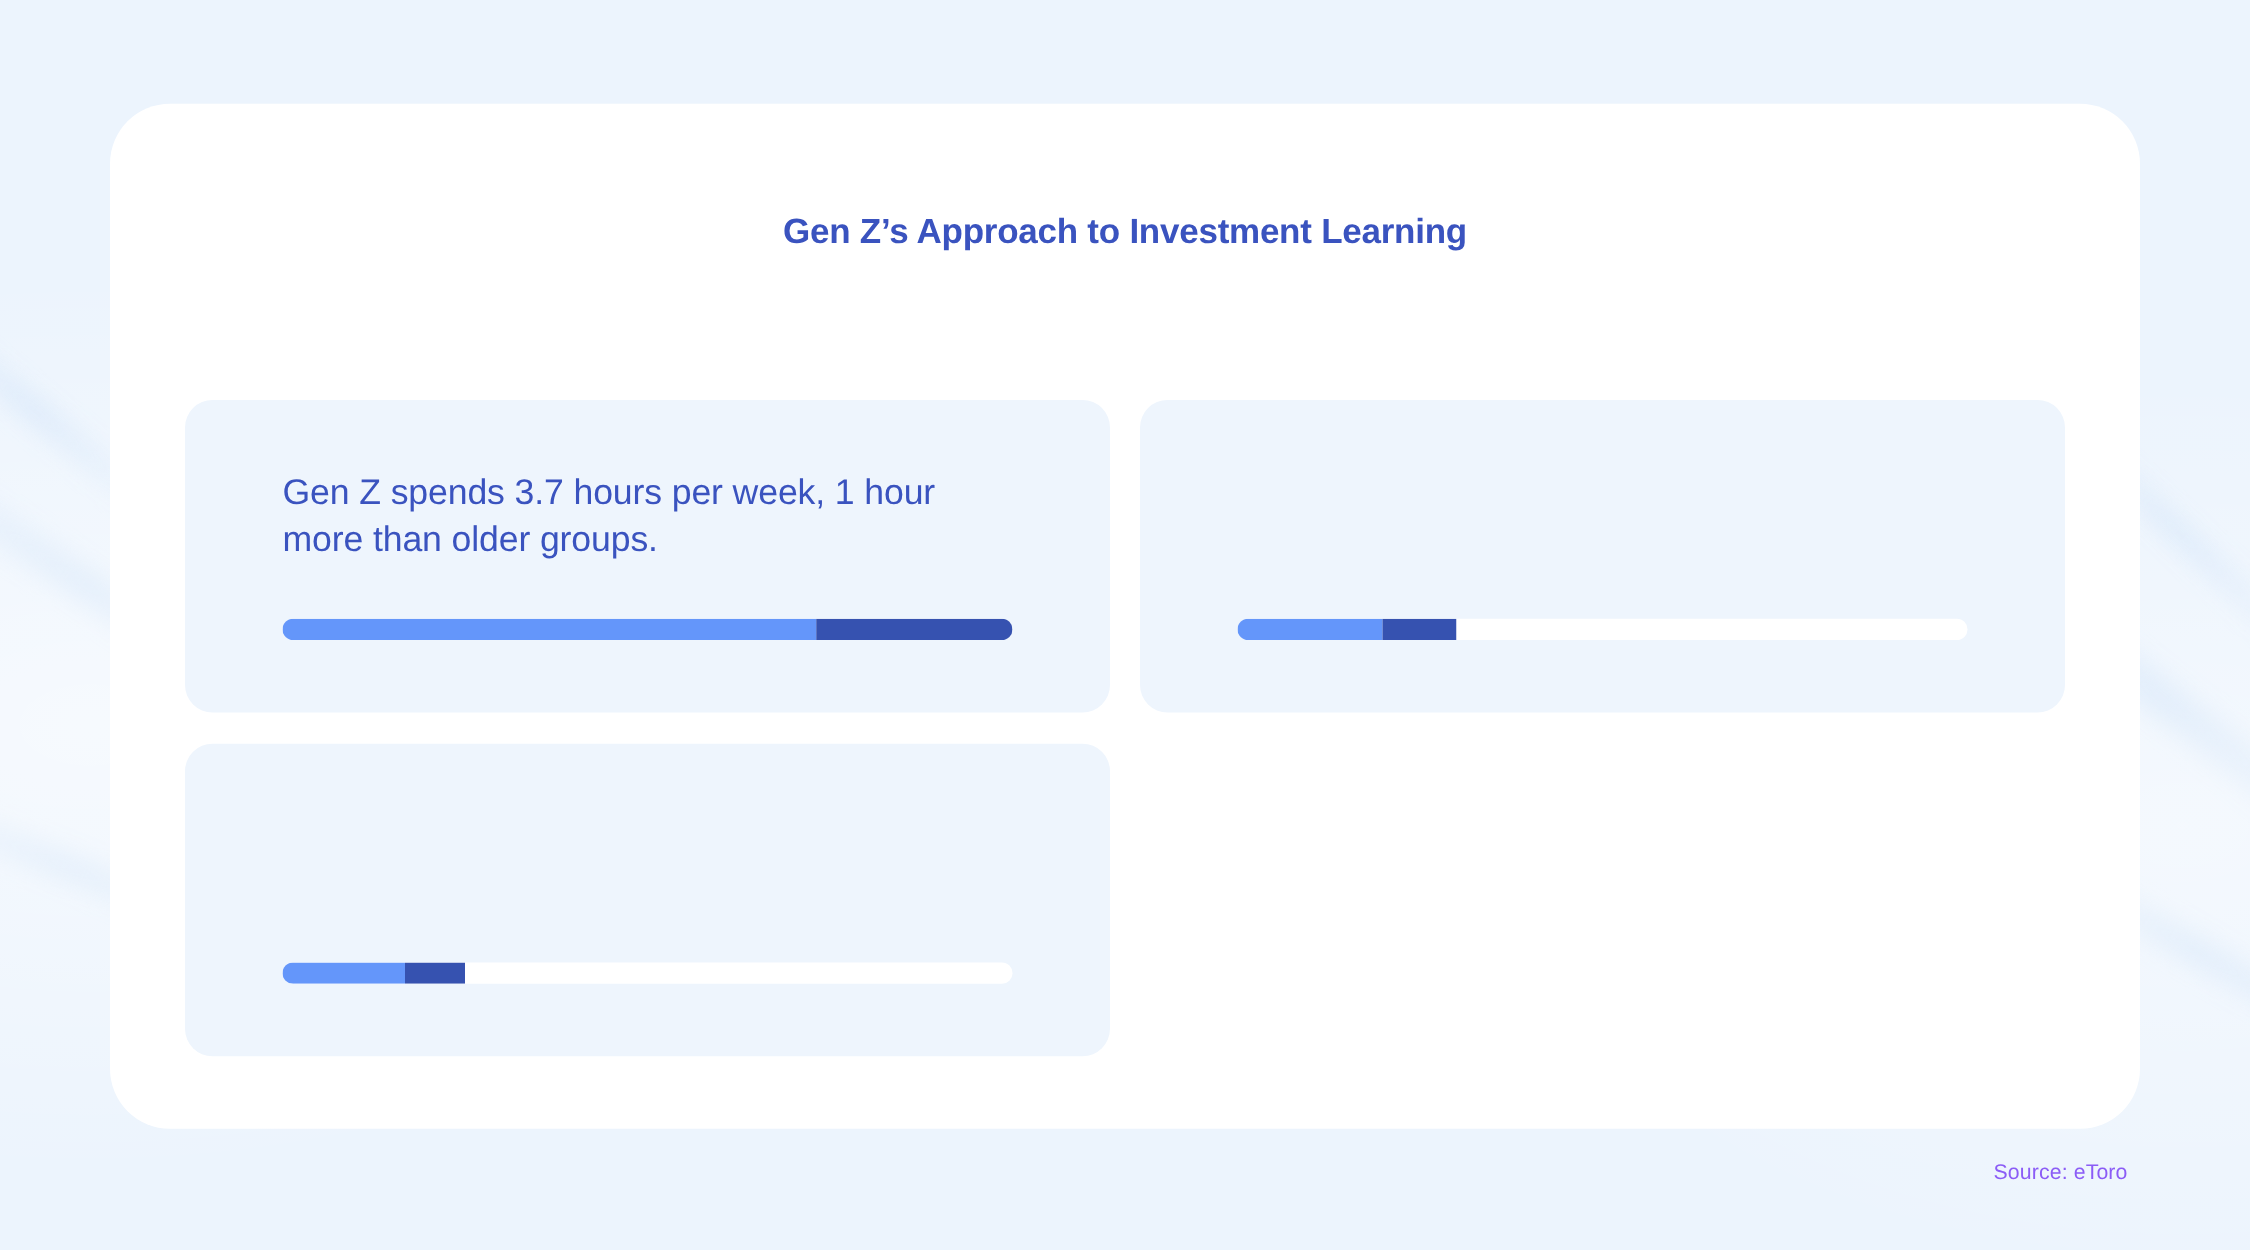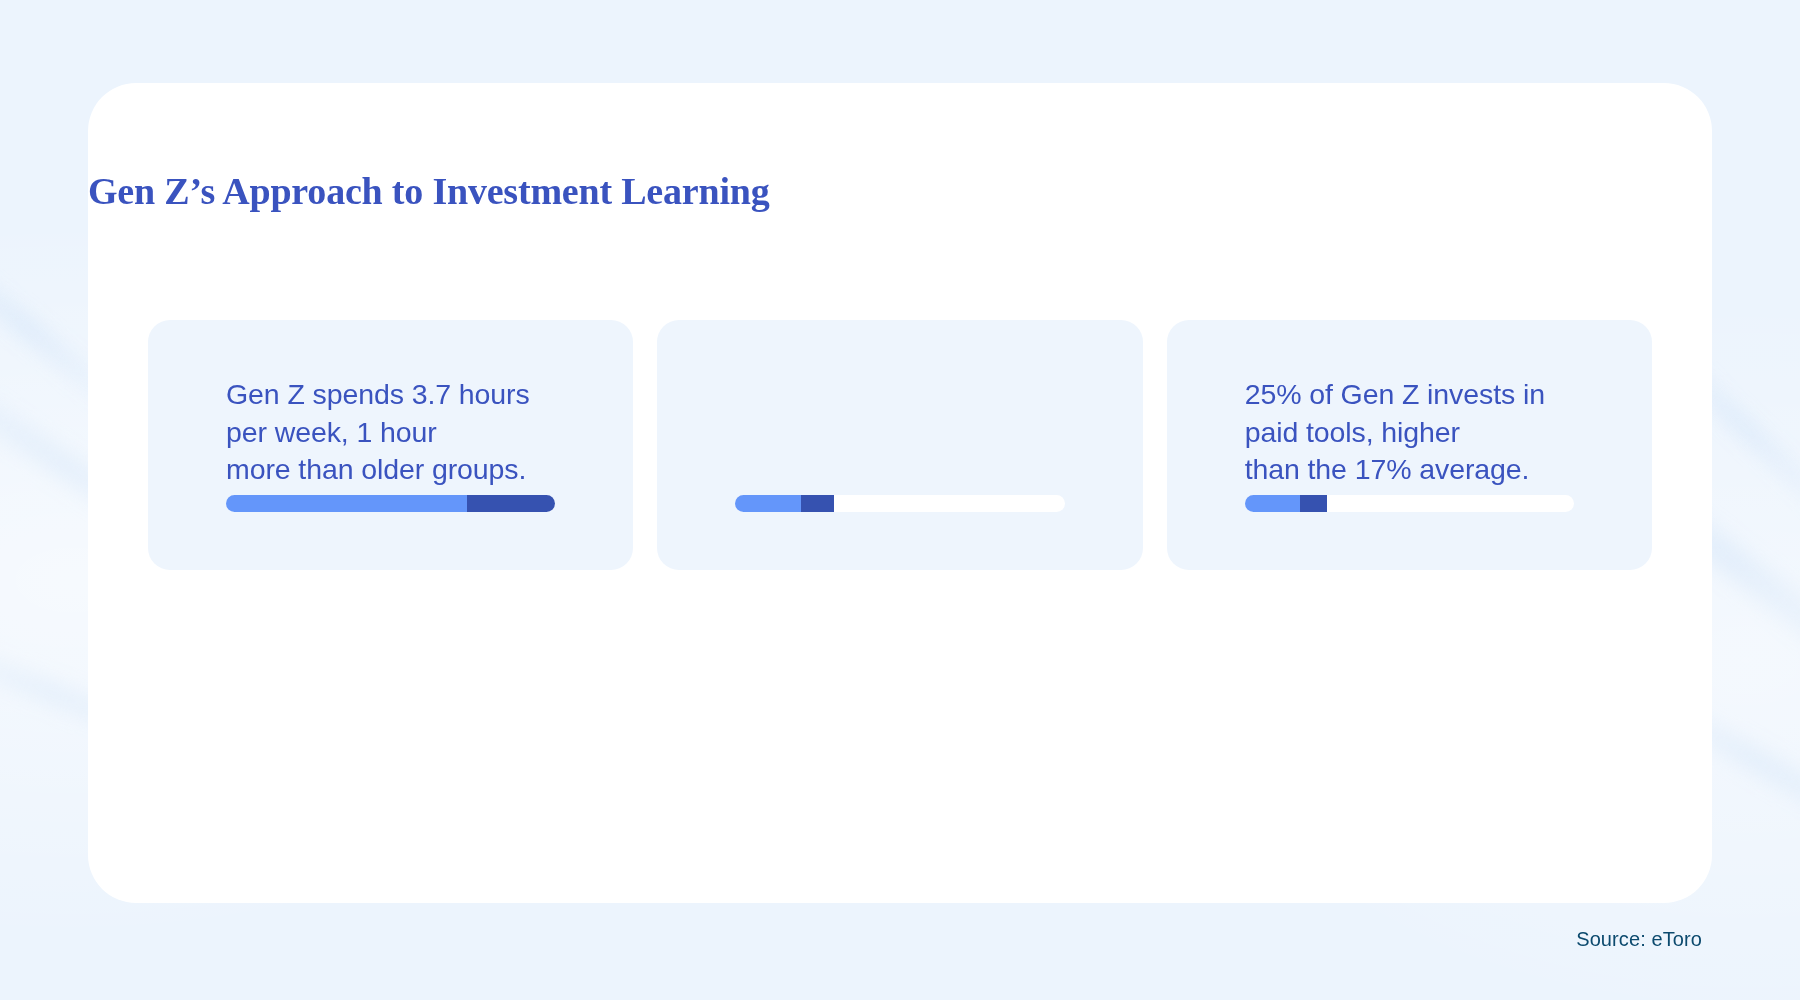--- a/index.html
+++ b/index.html
@@ -75,36 +75,35 @@
     height: 820px;
     background: #ffffff;
     border-radius: 48px;
   }
 
   .panel-title {
     position: absolute;
     left: 0;
     right: 0;
     top: 86px;
-    text-align: left;
-    font-size: 38px;
+    text-align: center;
+    font-size: 28px;
     font-weight: bold;
     letter-spacing: -0.2px;
     color: #3a53bf;
-    font-family: Liberation Serif, serif;
   }
 
   
   .stat-grid {
     position: absolute;
     left: 60px;
     top: 237px;
     width: 1504px;
     display: grid;
-    grid-template-columns: 1fr 1fr 1fr;
+    grid-template-columns: 1fr 1fr;
     grid-template-rows: 250px 250px;
     column-gap: 24px;
     row-gap: 25px;
   }
 
   .stat-card {
     background: #eef5fd;
     border-radius: 22px;
     padding: 56px 78px 0 78px;
     box-sizing: border-box;
@@ -137,22 +136,22 @@
   .bar-seg-dark {
     height: 100%;
     background: #3652b0;
   }
 
   
   .source-note {
     position: absolute;
     right: 98px;
     top: 928px;
-    font-size: 20px;
-    color: #0c4a6e;
+    font-size: 17px;
+    color: #8b5cf6;
     letter-spacing: 0.1px;
   }
 </style>
 </head>
 <body>
 
 <div class="bg-root">
   <div class="bg-streak streak-a"></div>
   <div class="bg-streak streak-b"></div>
   <div class="bg-streak streak-c"></div>
@@ -179,22 +178,20 @@
 
     <div class="stat-card">
       <div class="bar-track">
         <div class="bar-seg-light" id="seg-light-1" style="width: 19.9%;"></div>
         <div class="bar-seg-dark" id="seg-dark-1" style="width: 10.1%;"></div>
       </div>
     </div>
 
 
     <div class="stat-card">
-      <div class="stat-text">25% of Gen Z invests in paid tools, higher
-than the 17% average.</div>
       <div class="bar-track">
         <div class="bar-seg-light" id="seg-light-3" style="width: 16.8%;"></div>
         <div class="bar-seg-dark" id="seg-dark-3" style="width: 8.2%;"></div>
       </div>
     </div>
 
   </div>
 </div>
 
 <div class="source-note">Source: eToro</div>

